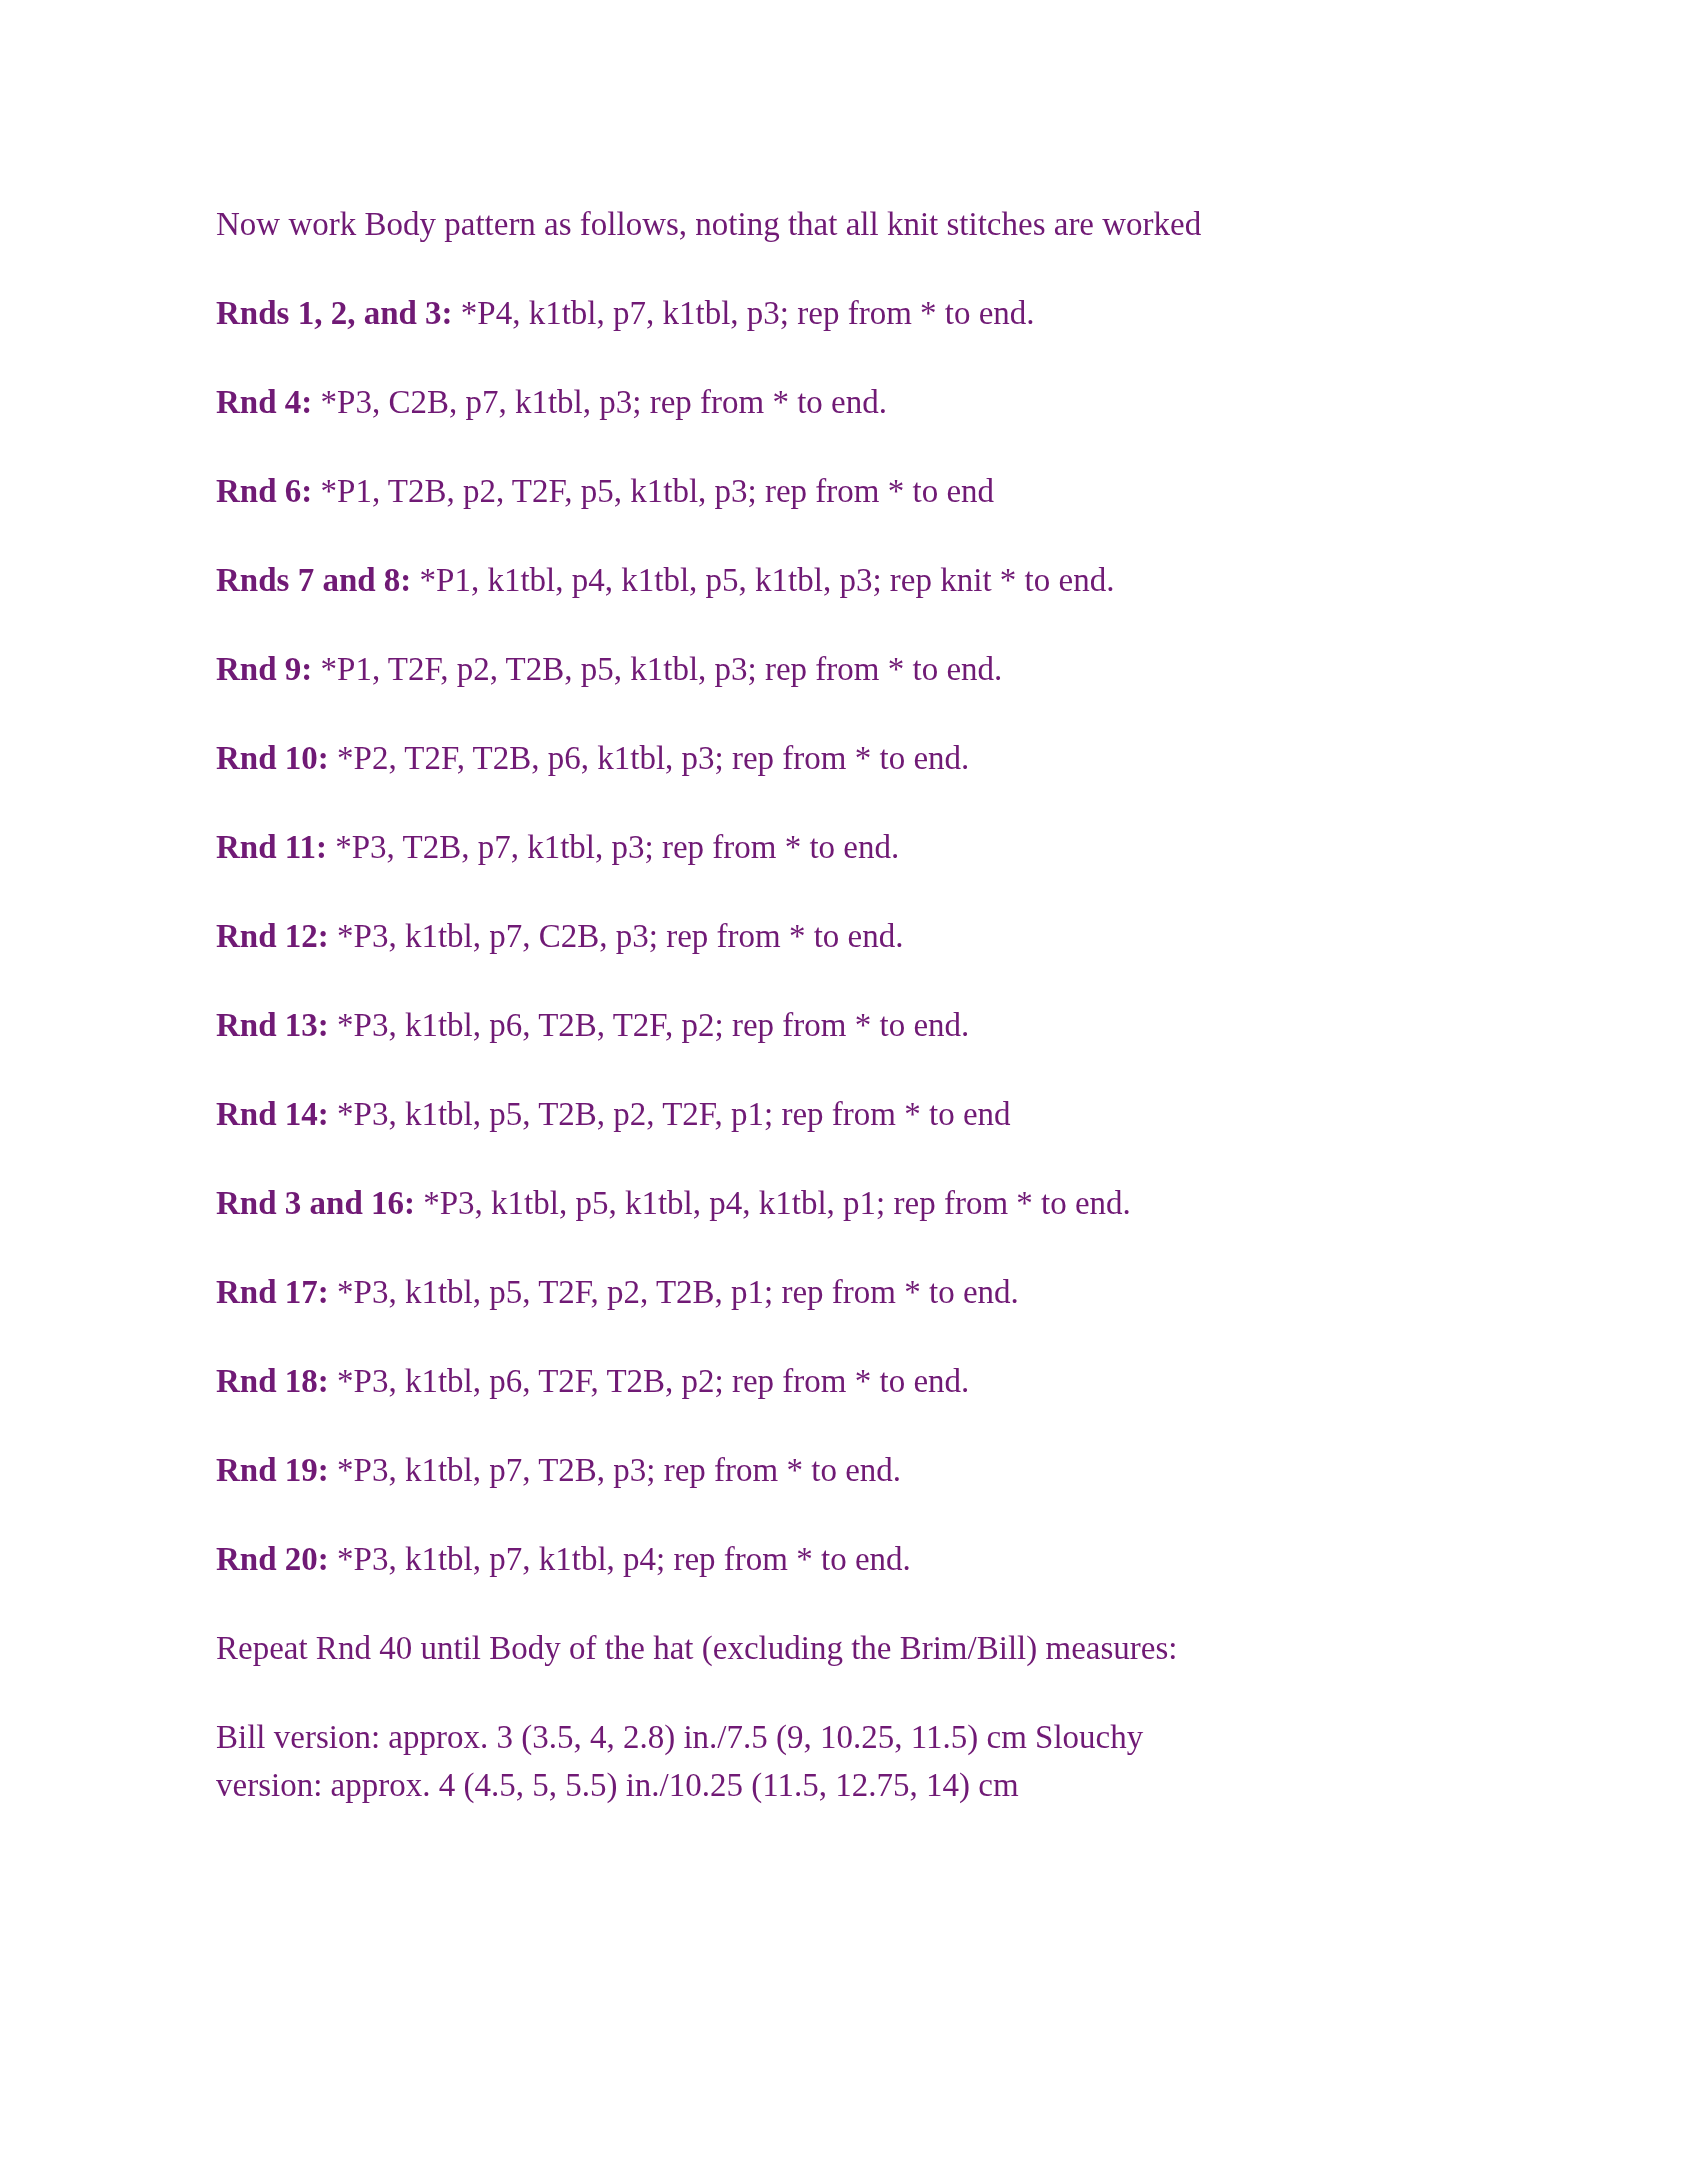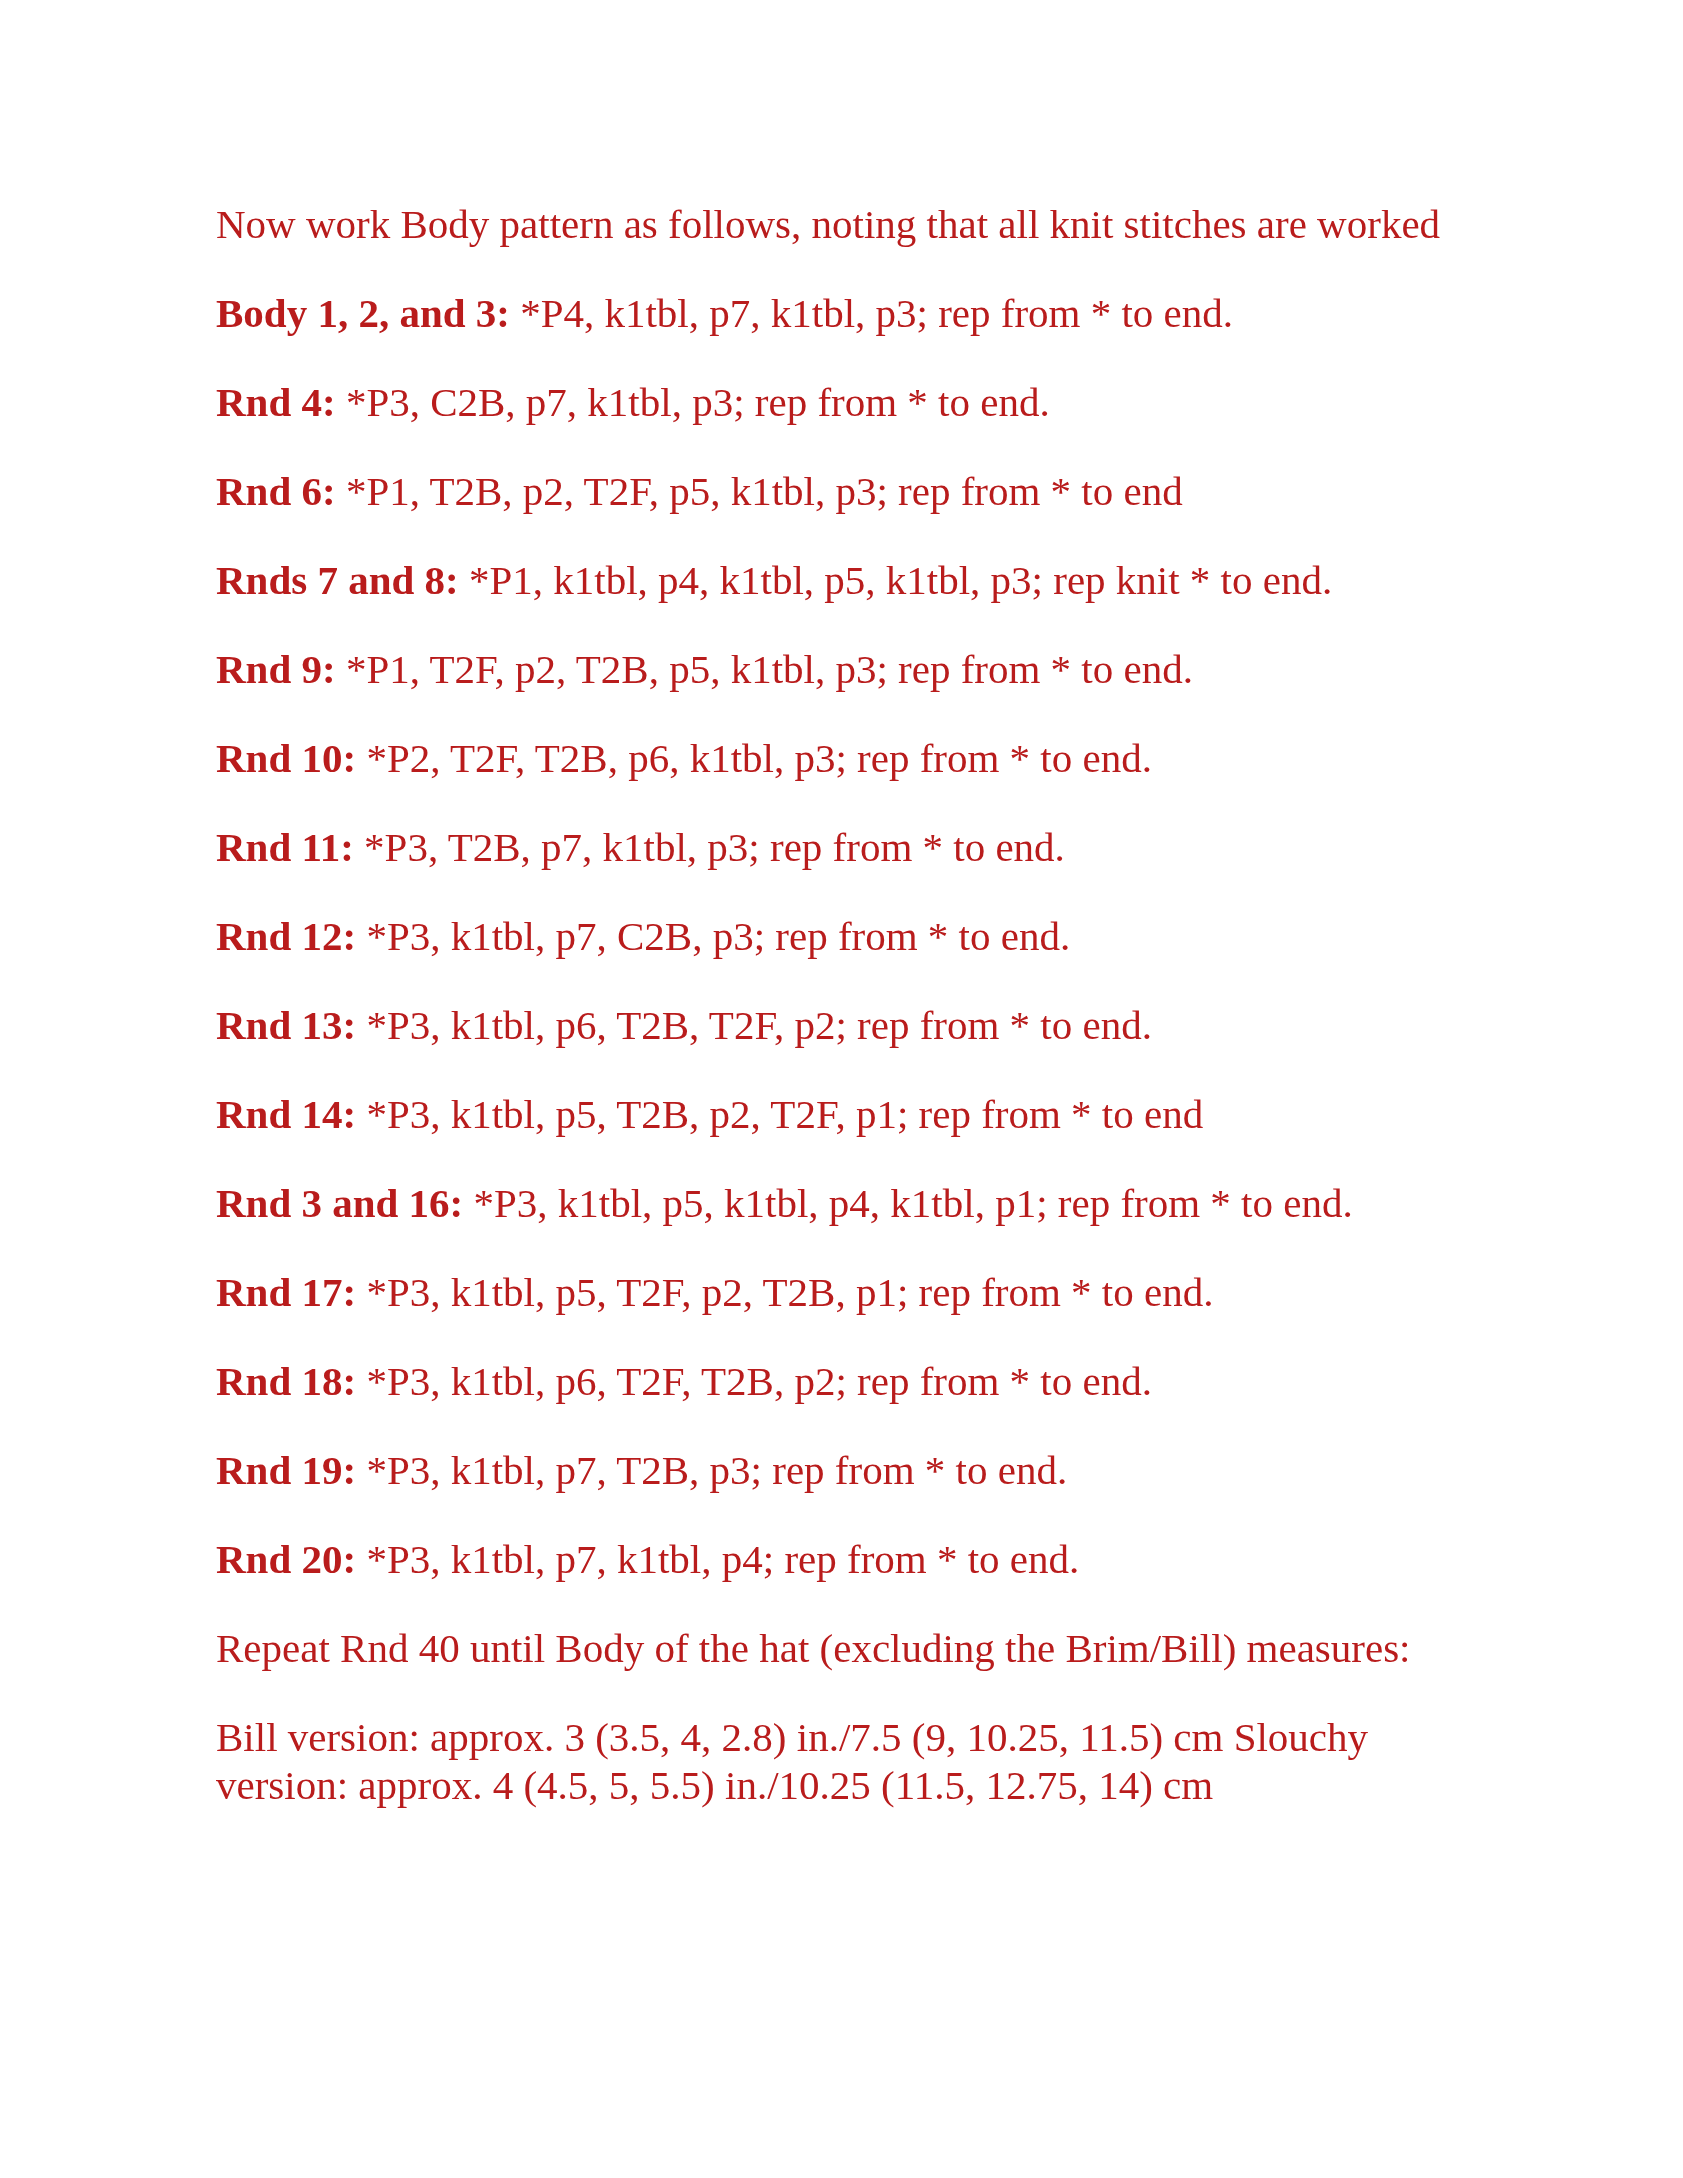--- a/index.html
+++ b/index.html
@@ -12,39 +12,39 @@
     height: 2178px;
     position: relative;
     overflow: hidden;
   }
   .doc {
     position: absolute;
     left: 216px;
     top: 200px;
     width: 1279px;
     font-family: "Liberation Serif", "DejaVu Serif", serif;
-    font-size: 41px;
+    font-size: 33px;
     line-height: 48px;
-    color: #b91c1c;
+    color: #701a75;
     -webkit-font-smoothing: antialiased;
   }
   .doc p {
     margin: 0 0 41px 0;
     padding: 0;
   }
   .rnd-label {
     font-weight: bold;
   }
 </style>
 </head>
 <body>
 
 <div class="doc">
     <p><span>Now work Body pattern as follows, noting that all knit stitches are worked</span><br></p>
-    <p><span class="rnd-label">Body 1, 2, and 3:</span> <span>*P4, k1tbl, p7, k1tbl, p3; rep from * to end.</span></p>
+    <p><span class="rnd-label">Rnds 1, 2, and 3:</span> <span>*P4, k1tbl, p7, k1tbl, p3; rep from * to end.</span></p>
     <p><span class="rnd-label">Rnd 4:</span> <span>*P3, C2B, p7, k1tbl, p3; rep from * to end.</span></p>
     <p><span class="rnd-label">Rnd 6:</span> <span>*P1, T2B, p2, T2F, p5, k1tbl, p3; rep from * to end</span></p>
     <p><span class="rnd-label">Rnds 7 and 8:</span> <span>*P1, k1tbl, p4, k1tbl, p5, k1tbl, p3; rep knit * to end.</span></p>
     <p><span class="rnd-label">Rnd 9:</span> <span>*P1, T2F, p2, T2B, p5, k1tbl, p3; rep from * to end.</span></p>
     <p><span class="rnd-label">Rnd 10:</span> <span>*P2, T2F, T2B, p6, k1tbl, p3; rep from * to end.</span></p>
     <p><span class="rnd-label">Rnd 11:</span> <span>*P3, T2B, p7, k1tbl, p3; rep from * to end.</span></p>
     <p><span class="rnd-label">Rnd 12:</span> <span>*P3, k1tbl, p7, C2B, p3; rep from * to end.</span></p>
     <p><span class="rnd-label">Rnd 13:</span> <span>*P3, k1tbl, p6, T2B, T2F, p2; rep from * to end.</span></p>
     <p><span class="rnd-label">Rnd 14:</span> <span>*P3, k1tbl, p5, T2B, p2, T2F, p1; rep from * to end</span></p>
     <p><span class="rnd-label">Rnd 3 and 16:</span> <span>*P3, k1tbl, p5, k1tbl, p4, k1tbl, p1; rep from * to end.</span></p>

